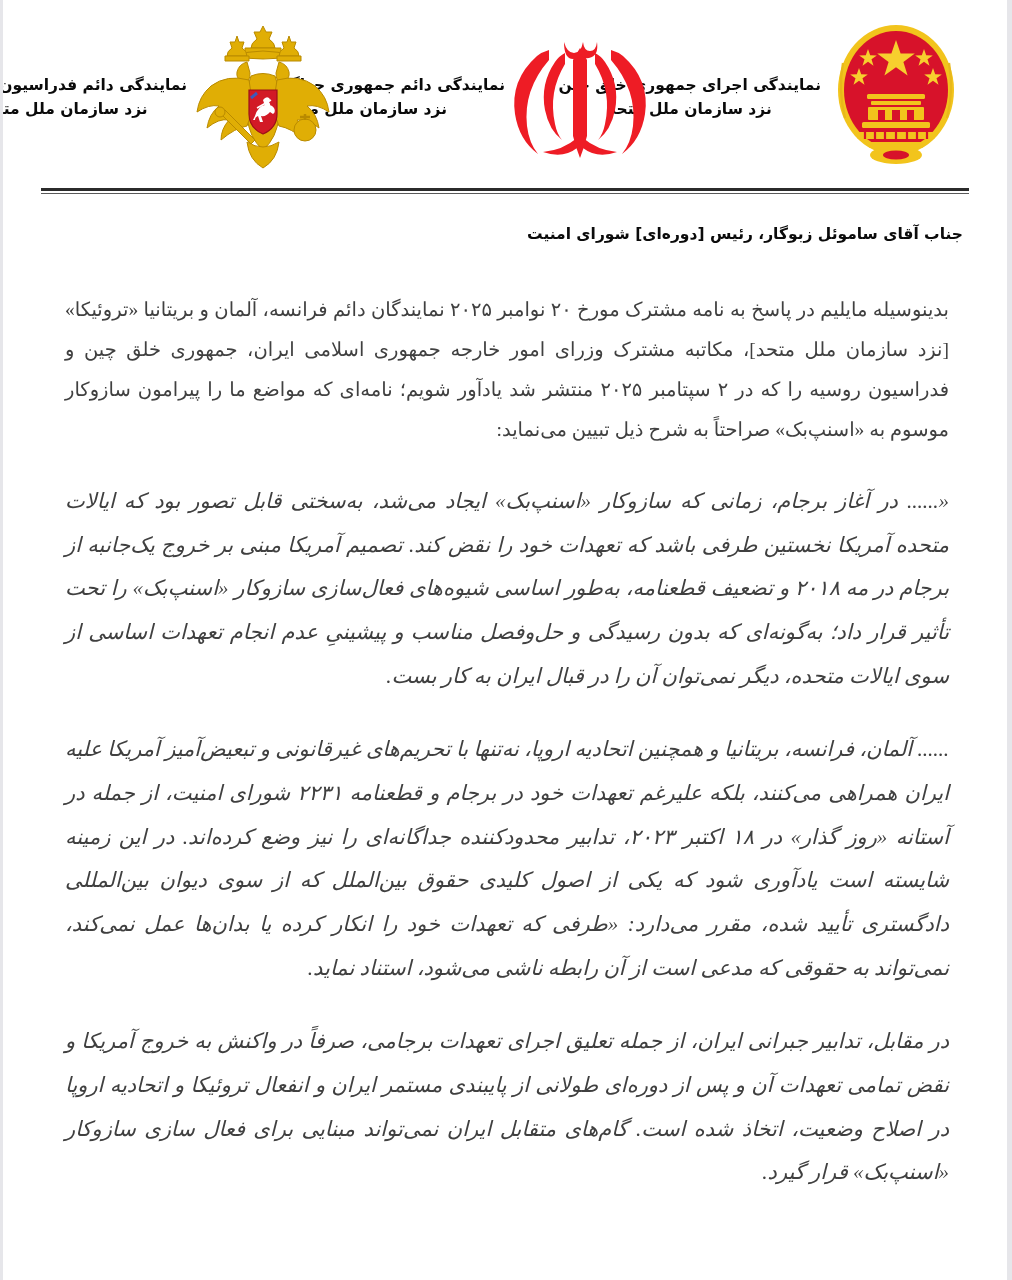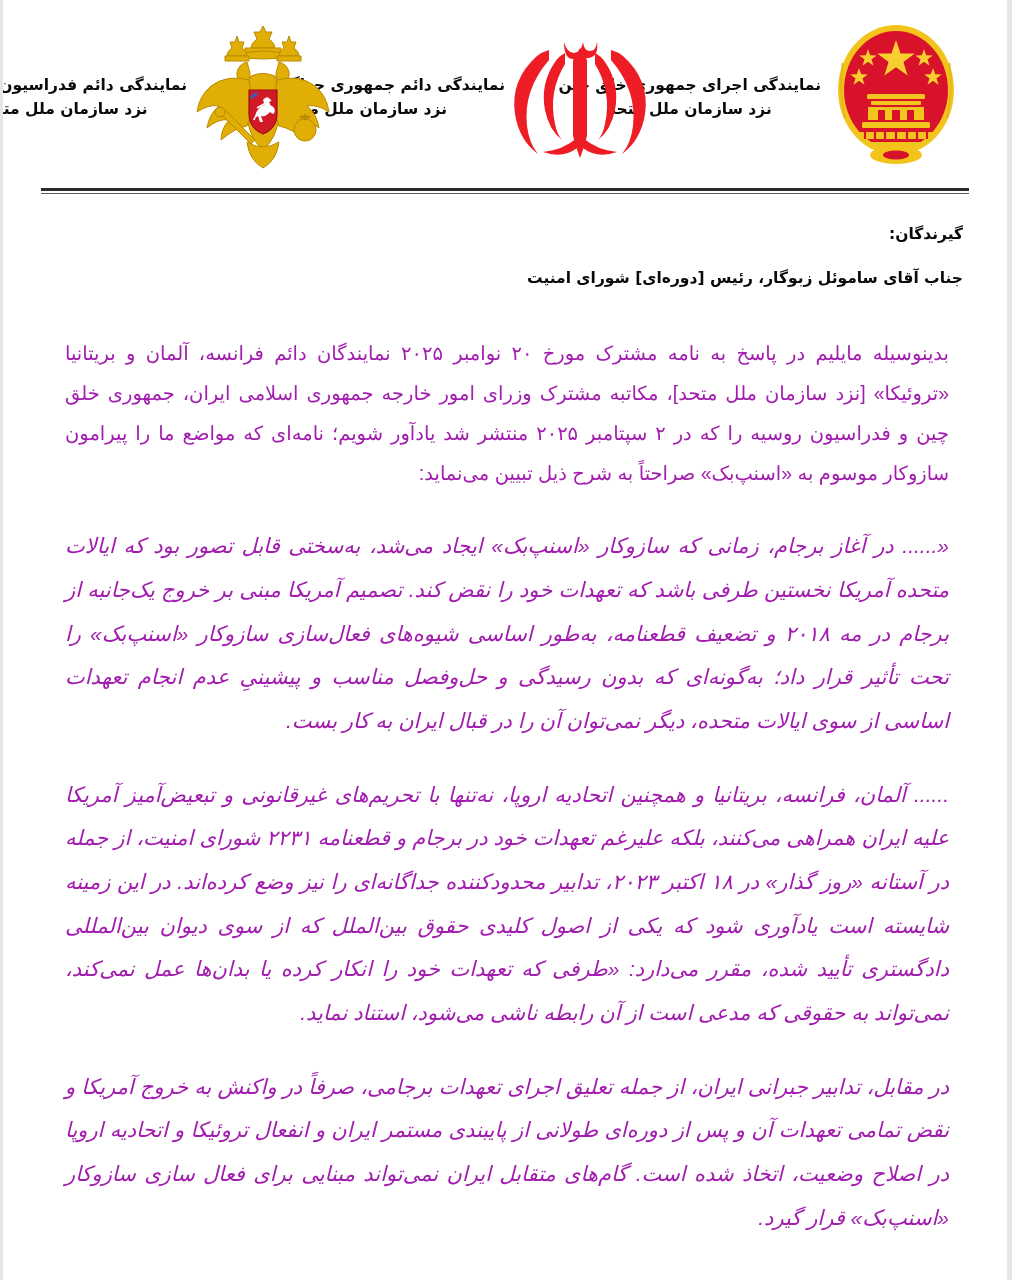--- a/index.html
+++ b/index.html
@@ -85,24 +85,24 @@
     line-height: 1.3;
   }
   .recipients .rec-line:last-child { margin-bottom: 0; }
 
   
   .body-text {
     margin: 46px 58px 0 62px;
     direction: rtl;
   }
   .para {
-    font-family: Liberation Sans, sans-serif;
+    font-family: Liberation Serif, serif;
     font-size: 19.5px;
     line-height: 2.05;
-    color: #a21caf;
+    color: #404040;
     text-align: justify;
     text-justify: inter-word;
     margin: 0 0 30px 0;
   }
   .para.quote {
     font-style: italic;
     font-size: 21px;
     line-height: 2.08;
   }
   .para:last-child { margin-bottom: 0; }
@@ -254,21 +254,20 @@
       </div>
     </div>
   </div>
 
   <div class="rules">
     <div class="rule-thick"></div>
     <div class="rule-thin"></div>
   </div>
 
   <div class="recipients">
-    <div class="rec-line">گیرندگان:</div>
     <div class="rec-line">جناب آقای ساموئل زبوگار، رئیس [دوره‌ای] شورای امنیت</div>
   </div>
 
   <div class="body-text">
     <p class="para">بدینوسیله مایلیم در پاسخ به نامه مشترک مورخ ۲۰ نوامبر ۲۰۲۵ نمایندگان دائم فرانسه، آلمان و بریتانیا «تروئیکا» [نزد سازمان ملل متحد]، مکاتبه مشترک وزرای امور خارجه جمهوری اسلامی ایران، جمهوری خلق چین و فدراسیون روسیه را که در ۲ سپتامبر ۲۰۲۵ منتشر شد یادآور شویم؛ نامه‌ای که مواضع ما را پیرامون سازوکار موسوم به «اسنپ‌بک» صراحتاً به شرح ذیل تبیین می‌نماید:</p>
     <p class="para quote">«...... در آغاز برجام، زمانی که سازوکار «اسنپ‌بک» ایجاد می‌شد، به‌سختی قابل تصور بود که ایالات متحده آمریکا نخستین طرفی باشد که تعهدات خود را نقض کند. تصمیم آمریکا مبنی بر خروج یک‌جانبه از برجام در مه ۲۰۱۸ و تضعیف قطعنامه، به‌طور اساسی شیوه‌های فعال‌سازی سازوکار «اسنپ‌بک» را تحت تأثیر قرار داد؛ به‌گونه‌ای که بدون رسیدگی و حل‌وفصل مناسب و پیشینیِ عدم انجام تعهدات اساسی از سوی ایالات متحده، دیگر نمی‌توان آن را در قبال ایران به کار بست.</p>
     <p class="para quote">...... آلمان، فرانسه، بریتانیا و همچنین اتحادیه اروپا، نه‌تنها با تحریم‌های غیرقانونی و تبعیض‌آمیز آمریکا علیه ایران همراهی می‌کنند، بلکه علیرغم تعهدات خود در برجام و قطعنامه ۲۲۳۱ شورای امنیت، از جمله در آستانه «روز گذار» در ۱۸ اکتبر ۲۰۲۳، تدابیر محدودکننده جداگانه‌ای را نیز وضع کرده‌اند. در این زمینه شایسته است یادآوری شود که یکی از اصول کلیدی حقوق بین‌الملل که از سوی دیوان بین‌المللی دادگستری تأیید شده، مقرر می‌دارد: «طرفی که تعهدات خود را انکار کرده یا بدان‌ها عمل نمی‌کند، نمی‌تواند به حقوقی که مدعی است از آن رابطه ناشی می‌شود، استناد نماید.</p>
     <p class="para quote">در مقابل، تدابیر جبرانی ایران، از جمله تعلیق اجرای تعهدات برجامی، صرفاً در واکنش به خروج آمریکا و نقض تمامی تعهدات آن و پس از دوره‌ای طولانی از پایبندی مستمر ایران و انفعال تروئیکا و اتحادیه اروپا در اصلاح وضعیت، اتخاذ شده است. گام‌های متقابل ایران نمی‌تواند مبنایی برای فعال سازی سازوکار «اسنپ‌بک» قرار گیرد.</p>
   </div>
 

